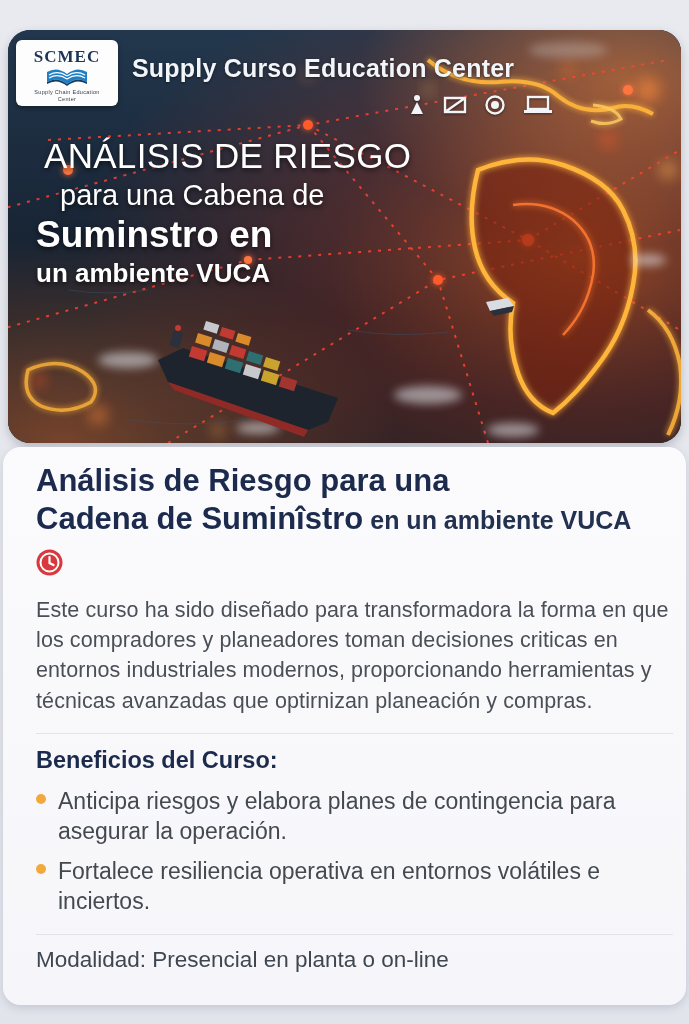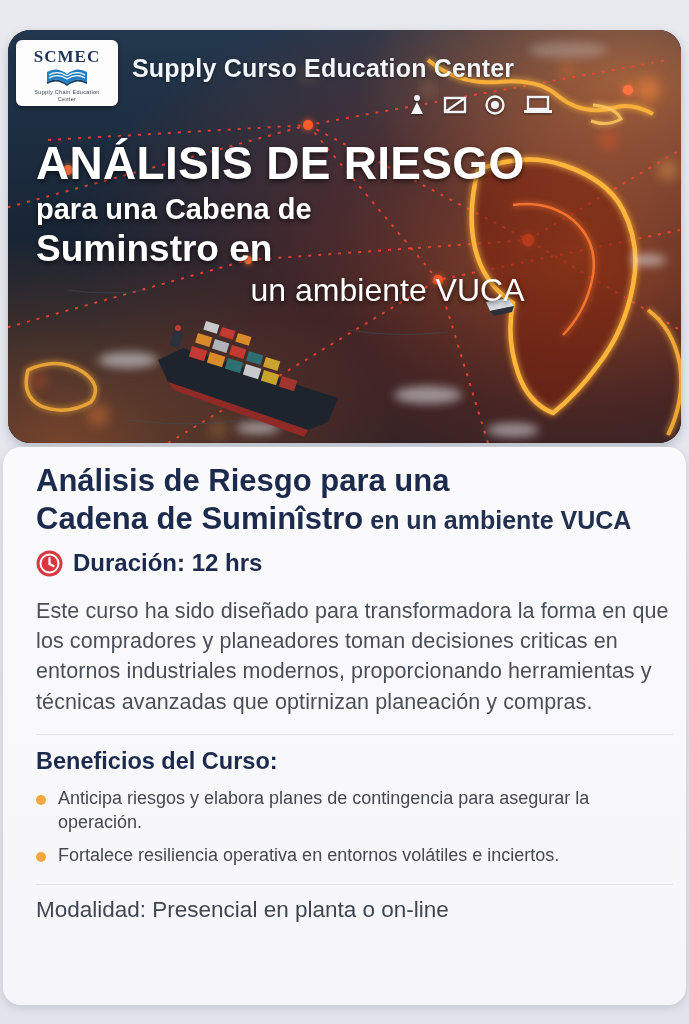--- a/index.html
+++ b/index.html
@@ -35,24 +35,24 @@
   }
   .hero-icons {
     position:absolute; left:400px; top:64px; z-index:3;
     display:flex; gap:17px; align-items:center;
   }
   .hero-icons svg { display:block; filter:drop-shadow(0 1px 1px rgba(0,0,0,.5)); }
   .hero-titles {
     position:absolute; left:28px; top:106px; z-index:3; color:#fff;
     text-shadow:0 2px 5px rgba(0,0,0,.65);
   }
-  .ht1 { font-size:46px; font-weight:700; letter-spacing:.3px; }
-  .ht2 { font-size:29px; font-weight:700; margin-top:3px; }
+  .ht1 { font-size:35px; font-weight:400; letter-spacing:.3px;margin-left:8px; }
+  .ht2 { font-size:29px; font-weight:400; margin-top:3px;margin-left:24px; }
   .ht3 { font-size:37px; font-weight:700; margin-top:2px; }
-  .ht4 { font-size:32px; font-weight:400; margin-top:2px;text-align:right; }
+  .ht4 { font-size:26px; font-weight:700; margin-top:2px; }
 
   
   .card {
     position:absolute; left:3px; top:447px; width:683px; height:558px;
     background:linear-gradient(#fbfbfd,#f6f6fa);
     border-radius:18px;
     box-shadow:0 3px 8px rgba(60,70,90,.18);
     padding:15px 13px 0 33px;
   }
   .course-heading { color:#1c2b4d; font-weight:bold; font-size:31px; line-height:1.23; }
@@ -63,21 +63,21 @@
     margin-top:19px; color:#4a4f57; font-size:21.5px; line-height:1.4; letter-spacing:.1px;
   }
   .divider { border:none; border-top:1.5px solid #e3e4e9; margin:17px 0 0 0; }
   .benefits-title { margin-top:13px; color:#1c2b4d; font-weight:bold; font-size:23.5px; }
   .benefits-list { list-style:none; margin-top:12px; }
   .benefits-list li { display:flex; gap:12px; margin-bottom:9px; }
   .bullet-dot {
     flex:0 0 auto; width:10px; height:10px; border-radius:50%;
     background:#f2a93b; margin-top:8px;
   }
-  .benefit-text { color:#44494f; font-size:18px; line-height:1.33; }
+  .benefit-text { color:#44494f; font-size:23px; line-height:1.33; }
   .modality { margin-top:12px; color:#3f4650; font-size:22.5px; }
 </style>
 </head>
 <body>
 
 <div class="page">
 
   <div class="hero">
 
     <svg class="hero-bg" viewBox="0 0 673 413" aria-hidden="true">
@@ -249,21 +249,20 @@
       <div>Análisis de Riesgo para una</div>
       <div><span>Cadena de Suminîstro</span><span class="rest"> en un ambiente VUCA</span></div>
     </div>
 
     <div class="duration-row">
       <svg width="27" height="27" viewBox="0 0 27 27" aria-hidden="true">
         <circle cx="13.5" cy="13.5" r="13" fill="#d8383e"></circle>
         <circle cx="13.5" cy="13.5" r="9" fill="none" stroke="#ffffff" stroke-width="2"></circle>
         <path d="M13.5 8 L13.5 14 L17.5 16" stroke="#ffffff" stroke-width="2.2" fill="none" stroke-linecap="round"></path>
       </svg>
-      <span class="duration-text">Duración: 12 hrs</span>
     </div>
 
     <p class="course-desc">Este curso ha sido diseñado para transformadora la forma en que los compradores y planeadores toman decisiones criticas en entornos industriales modernos, proporcionando herramientas y técnicas avanzadas que optirnizan planeación y compras.</p>
 
     <hr class="divider">
 
     <div class="benefits-title">Beneficios del Curso:</div>
 
     <ul class="benefits-list">
       <li>

